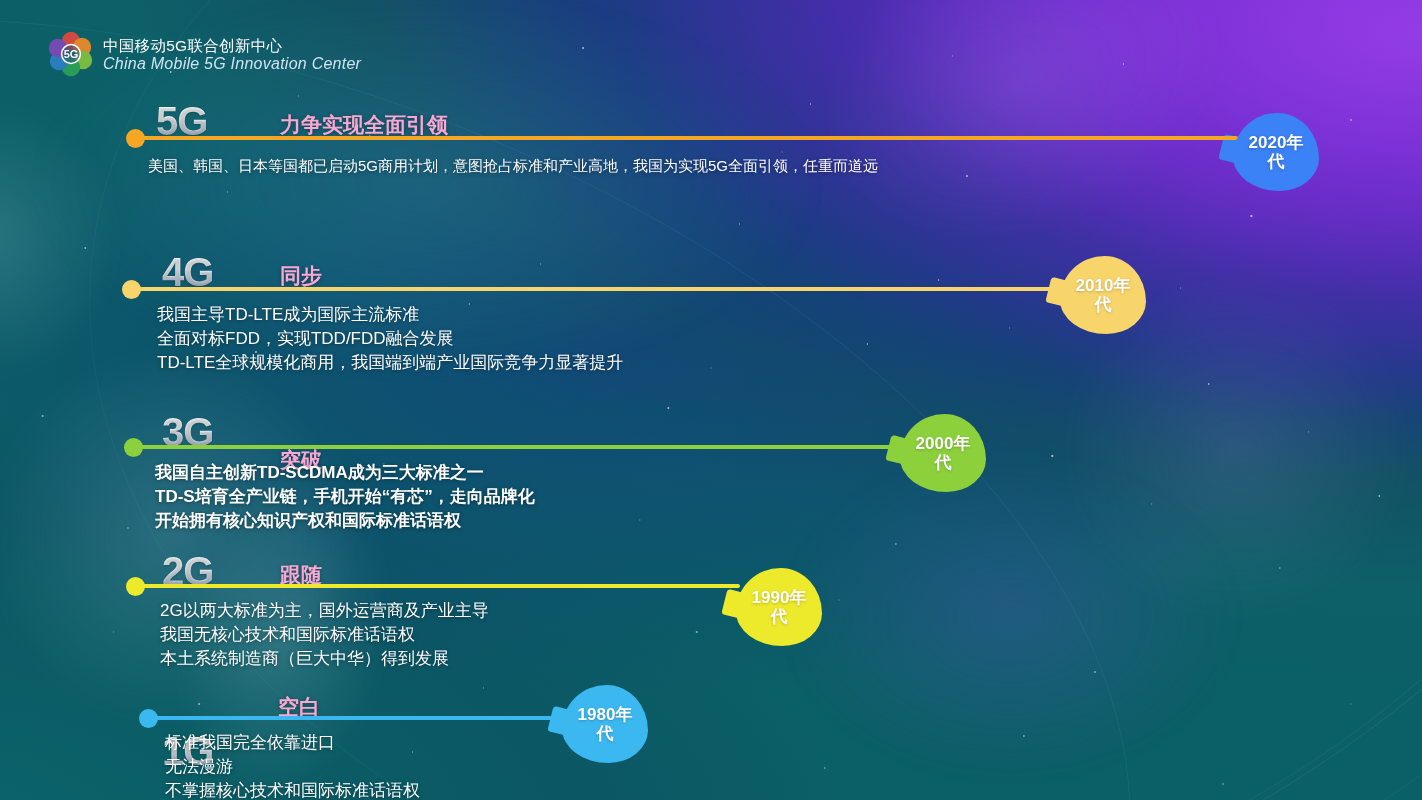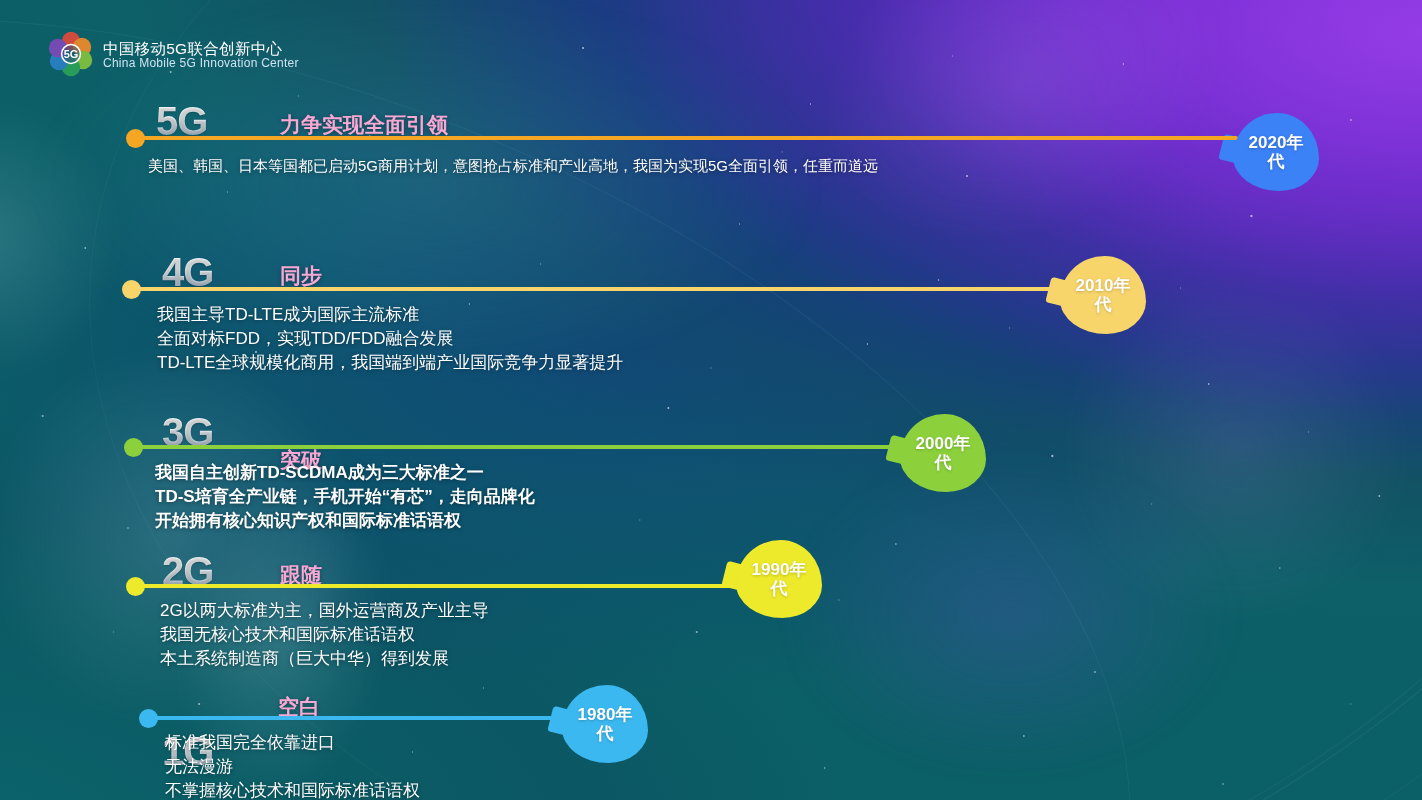--- a/index.html
+++ b/index.html
@@ -117,21 +117,21 @@
       radial-gradient(.9px .9px at 95% 88%, #fff, transparent),
       radial-gradient(.9px .9px at 34% 86%, #fff, transparent),
       radial-gradient(.9px .9px at 50% 46%, #fff, transparent);
   }
 
   
   .logo-wrap{position:absolute;left:48px;top:32px;display:flex;align-items:center;gap:9px;z-index:6;}
   .logo-mark{width:46px;height:46px;flex:0 0 46px;}
   .logo-text{display:flex;flex-direction:column;line-height:1.12;}
   .logo-cn{font-size:15.5px;color:#ffffff;letter-spacing:.3px;white-space:nowrap;}
-  .logo-en{font-size:12px;color:#cfe3f2;letter-spacing:.25px;white-space:nowrap;}
+  .logo-en{font-size:16px;color:#cfe3f2;letter-spacing:.25px;white-space:nowrap;font-style:italic;}
 
   
   .title{
     position:absolute;left:0;right:0;top:34px;text-align:center;z-index:6;
     font-size:40px;font-weight:bold;color:#ffffff;letter-spacing:1px;
     text-shadow:0 2px 10px rgba(0,0,0,.38);
   }
 
   
   .row{position:absolute;left:0;right:0;z-index:5;}
@@ -254,21 +254,21 @@
     <div class="body" style="left:155px;top:461px;width:900px;font-weight:bold;">我国自主创新TD-SCDMA成为三大标准之一
 TD-S培育全产业链，手机开始“有芯”，走向品牌化
 开始拥有核心知识产权和国际标准话语权</div>
   </div>
 
   <div class="row">
     <div class="gen" style="left:162px;top:549px;">2G</div>
     <div class="tagline" style="left:280px;top:561px;">跟随</div>
     <div class="dot" style="left:126px;top:577px;background:#EDE92B;"></div>
     <div class="axis" style="left:140px;top:584px;width:600px;background:#EDE92B;"></div>
-    <div class="badge" style="left:736px;top:540px;background:#EDE92B;">
+    <div class="badge" style="left:736px;top:568px;background:#EDE92B;">
       <span>1990年</span>
       <span>代</span>
     </div>
     <div class="body" style="left:160px;top:599px;width:900px;">2G以两大标准为主，国外运营商及产业主导
 我国无核心技术和国际标准话语权
 本土系统制造商（巨大中华）得到发展</div>
   </div>
 
   <div class="row">
     <div class="gen" style="left:162px;top:681px;margin-top:48px;">1G</div>

